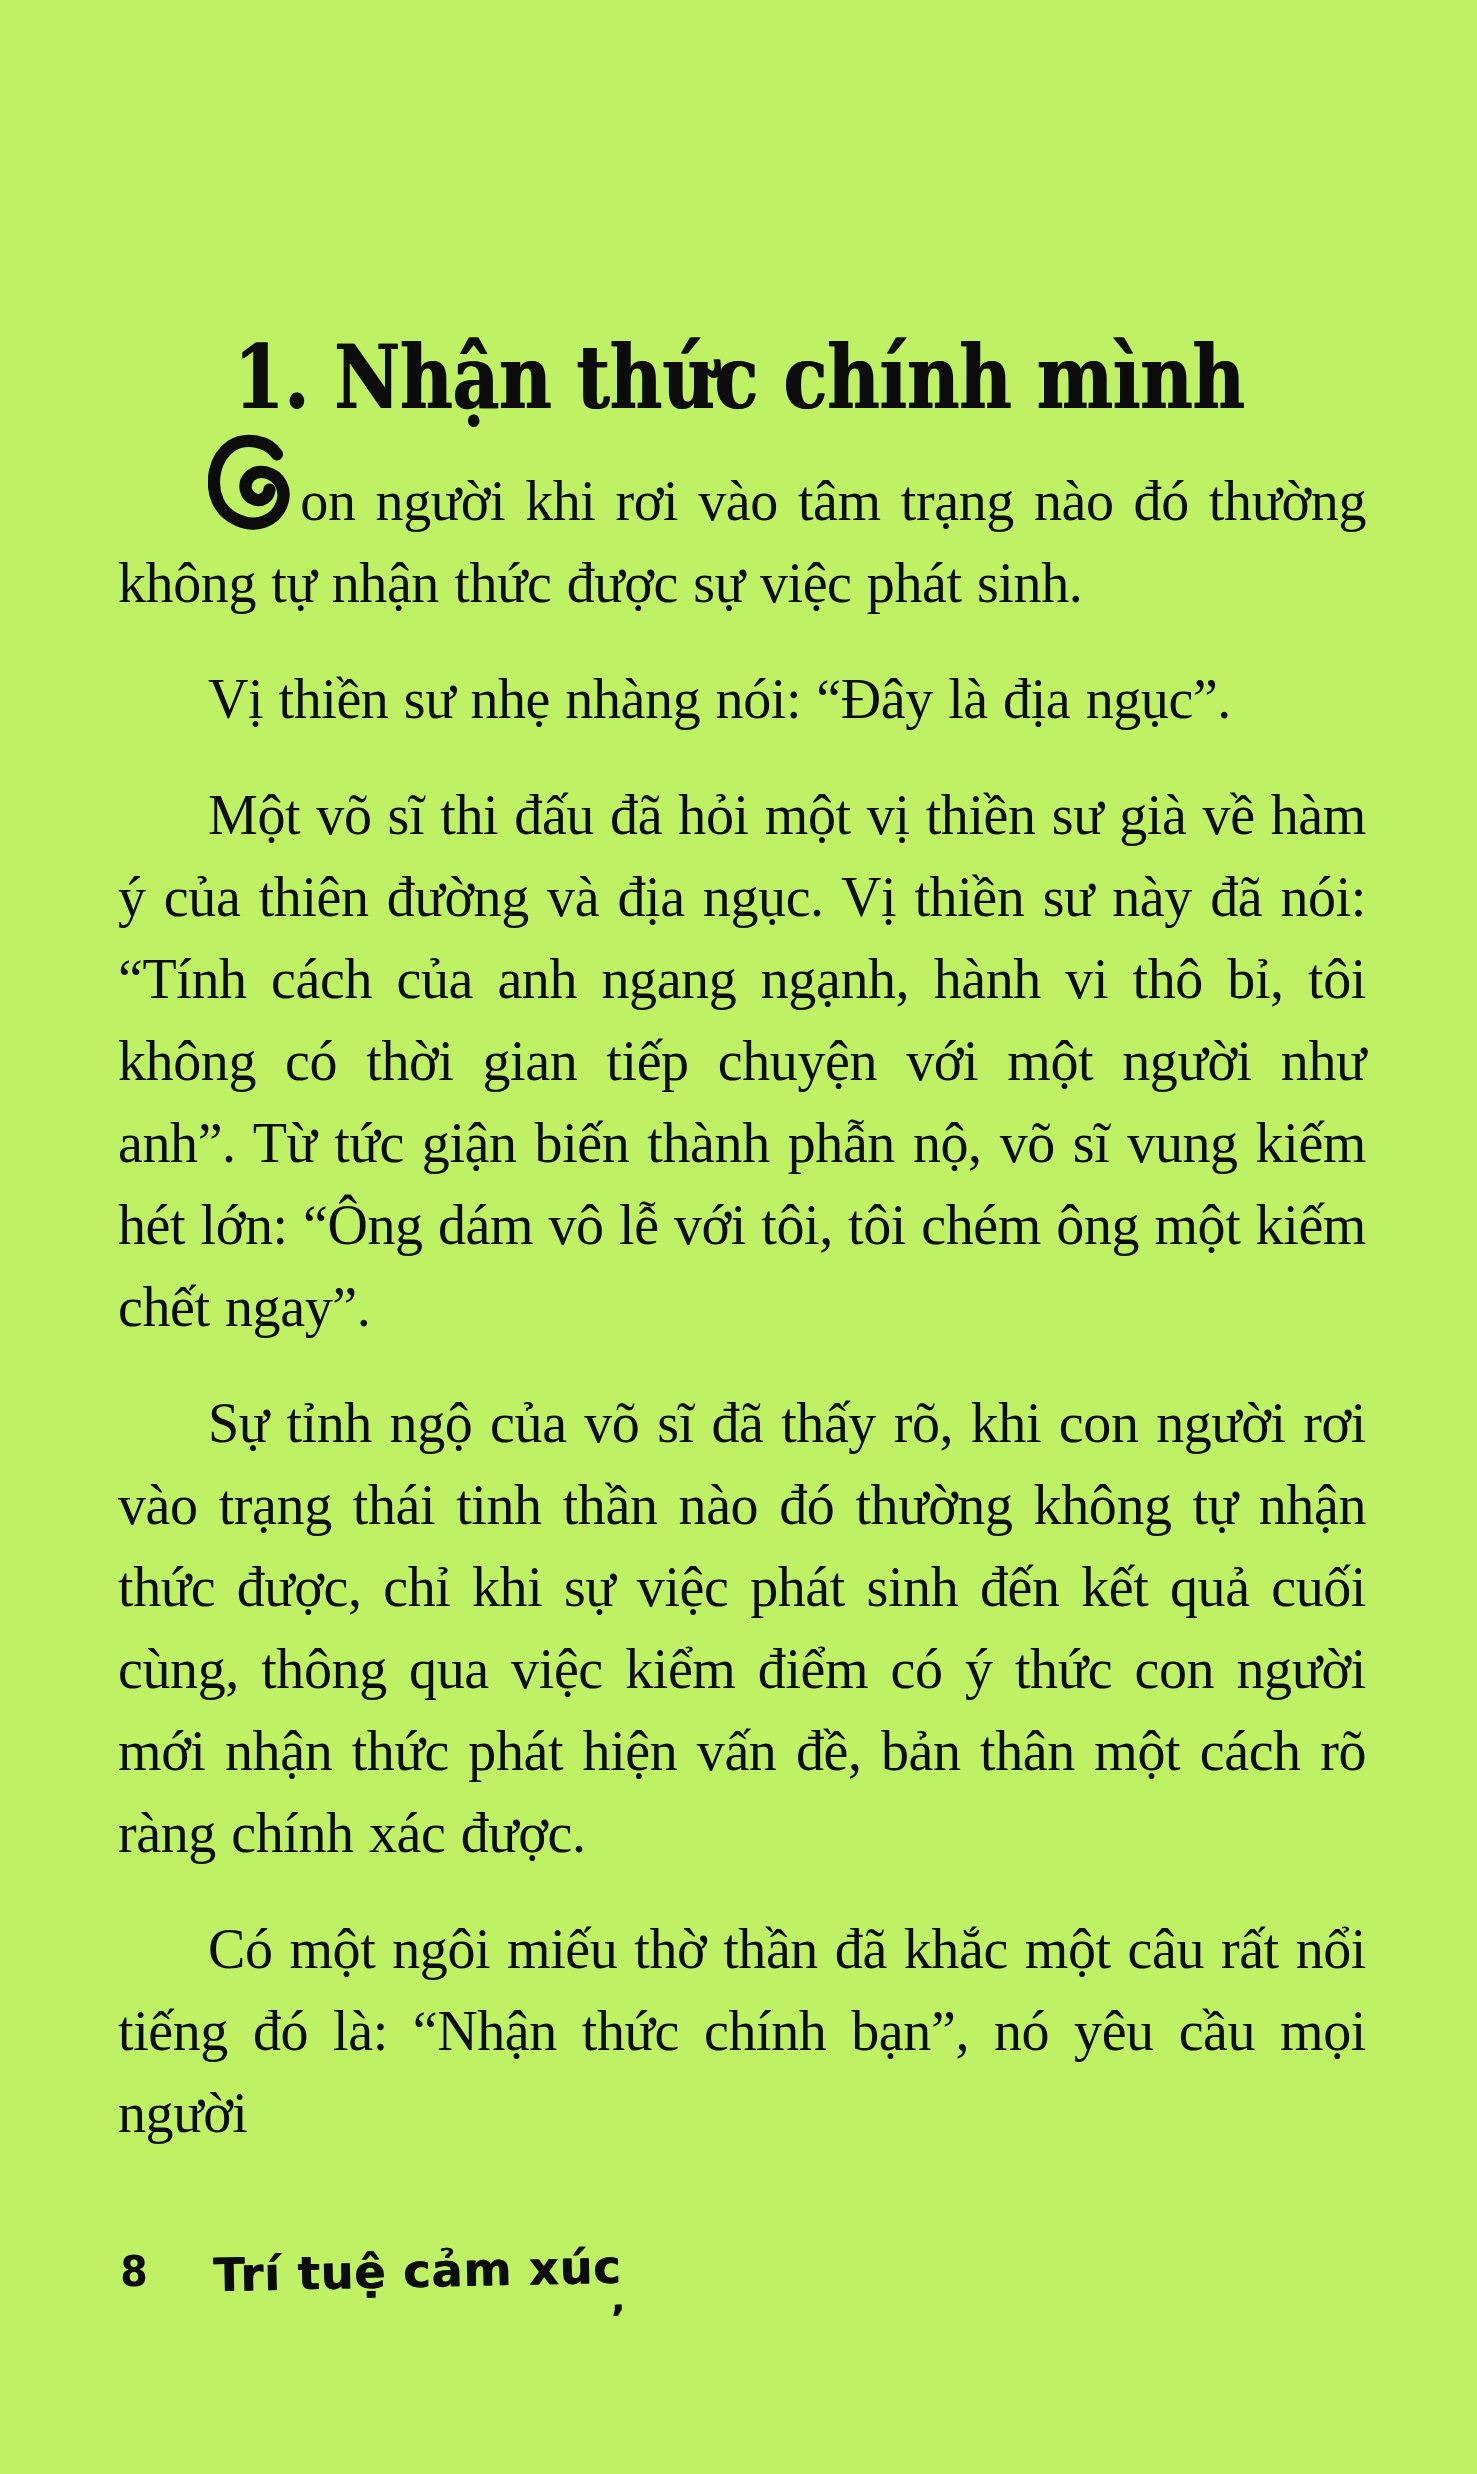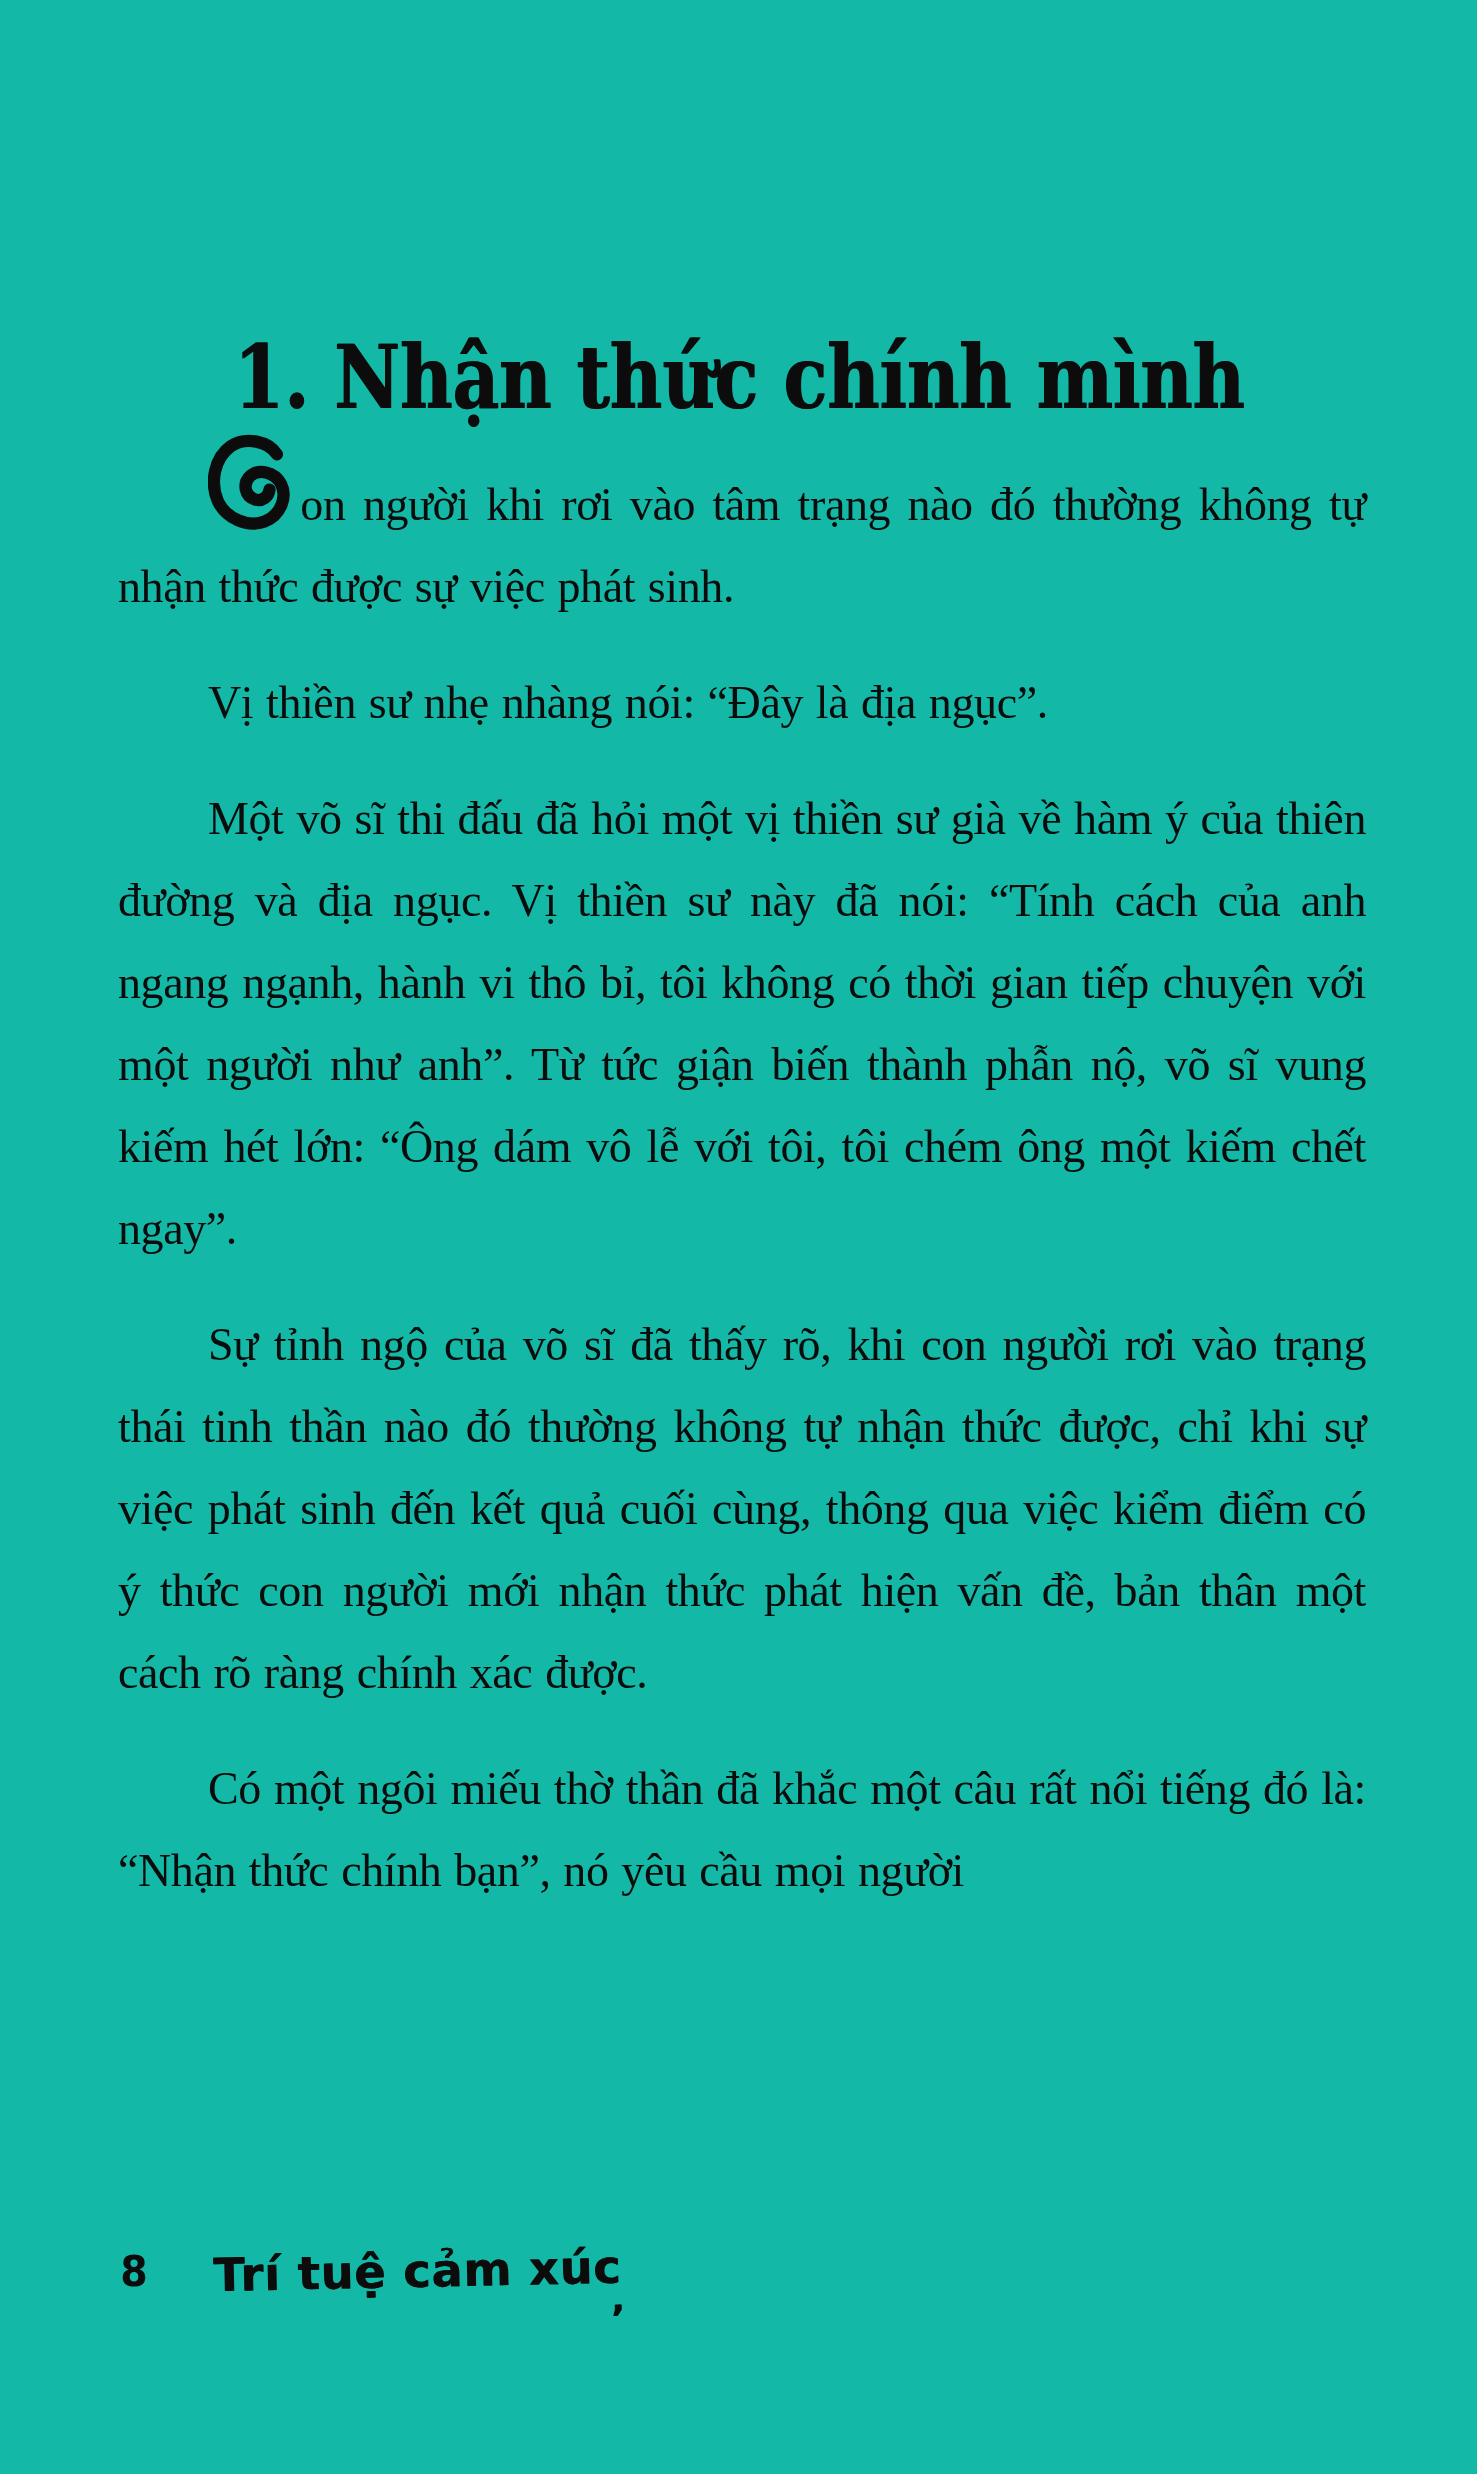--- a/index.html
+++ b/index.html
@@ -1,20 +1,20 @@
 <!DOCTYPE html>
 <html lang="vi" style="font-size:13.7px"><head>
 <meta charset="utf-8">
 <style>
   html, body { margin: 0; padding: 0; background: #ffffff; }
   .page {
     position: relative;
     width: 1478px;
     height: 2475px;
-    background: #14b8a6;
+    background: #bef264;
     overflow: hidden;
     font-family: "Liberation Serif", serif;
     color: #0c0c0c;
   }
   .chapter-title {
     position: absolute;
     top: 277px;
     left: 0;
     width: 100%;
     text-align: center;
@@ -28,21 +28,21 @@
     white-space: nowrap;
   }
   .content {
     position: absolute;
     left: 118px;
     top: 434px;
     width: 1248px;
   }
   .para {
     margin: 0 0 34px 0;
-    font-size: 46px;
+    font-size: 56px;
     line-height: 82px;
     text-align: justify;
     text-indent: 90px;
     letter-spacing: -0.4px;
     word-spacing: 1.7px;
   }
   .para.intro { text-indent: 90px; }
   .dropcap {
     display: inline-block;
     width: 82px;

